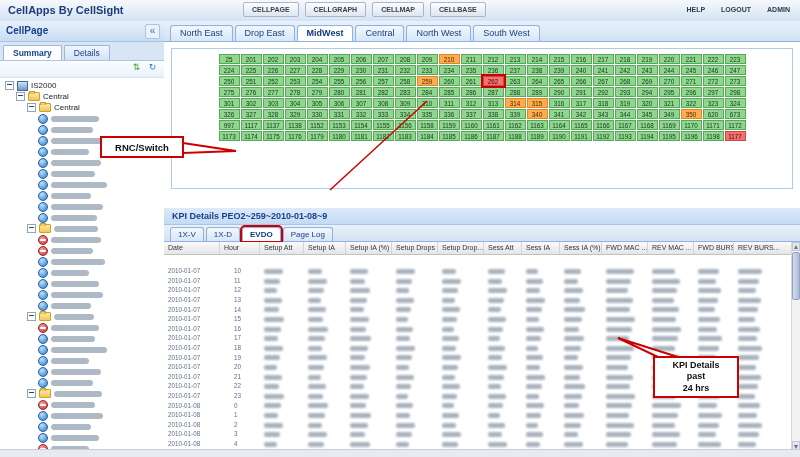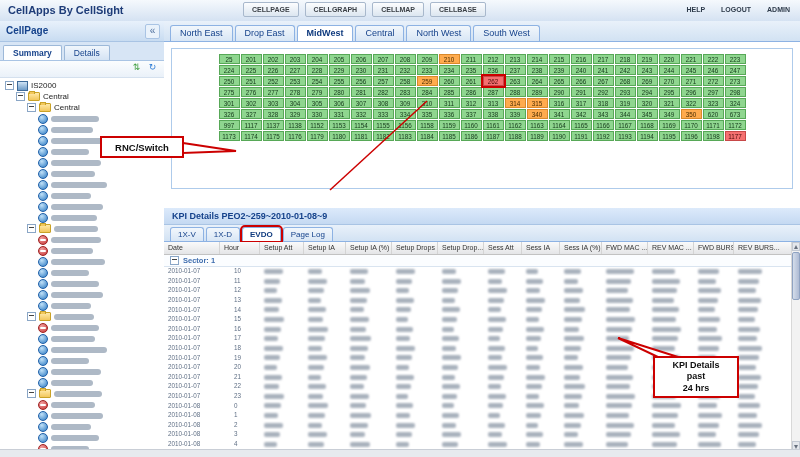--- a/index.html
+++ b/index.html
@@ -513,24 +513,20 @@
         <div class="th" style="width: 46px;">Setup Drops</div>
         <div class="th" style="width: 46px;">Setup Drop...</div>
         <div class="th" style="width: 38px;">Sess Att</div>
         <div class="th" style="width: 38px;">Sess IA</div>
         <div class="th" style="width: 42px;">Sess IA (%)</div>
         <div class="th" style="width: 46px;">FWD MAC ...</div>
         <div class="th" style="width: 46px;">REV MAC ...</div>
         <div class="th" style="width: 40px;">FWD BURS...</div>
         <div class="th" style="width: 38px; flex: 1 1 0%;">REV BURS...</div>
       </div>
-    <div class="group-row">
-      <span class="expander"></span>
-      <span>Sector: 1</span>
-    </div>
     <div class="tbody">
         <div class="tr">
           <div class="td txt-blur" style="width: 56px;">2010-01-07</div>
           <div class="td txt-blur" style="width: 40px; padding-left: 14px;">10</div>
           <div class="td" style="width: 44px;"><span class="v-blob" style="width: 19px;"></span></div>
           <div class="td" style="width: 42px;"><span class="v-blob" style="width: 14px;"></span></div>
           <div class="td" style="width: 46px;"><span class="v-blob" style="width: 18px;"></span></div>
           <div class="td" style="width: 46px;"><span class="v-blob" style="width: 19px;"></span></div>
           <div class="td" style="width: 46px;"><span class="v-blob" style="width: 14px;"></span></div>
           <div class="td" style="width: 38px;"><span class="v-blob" style="width: 17px;"></span></div>

